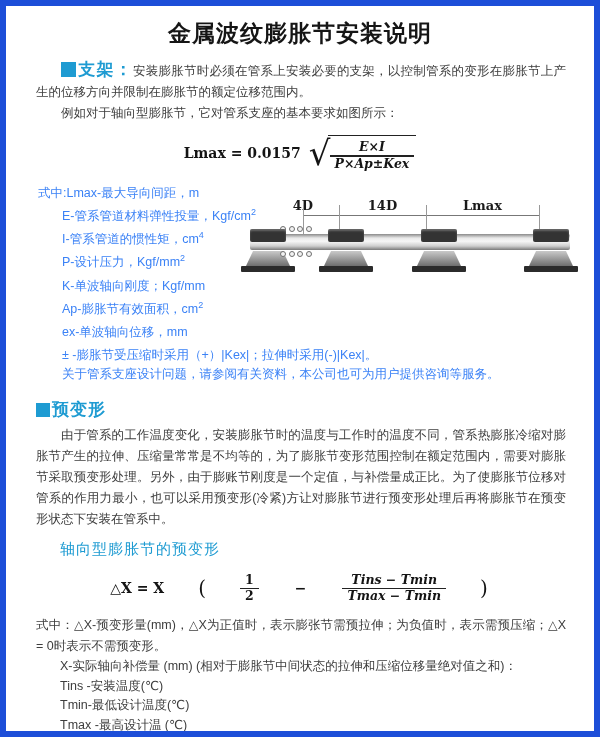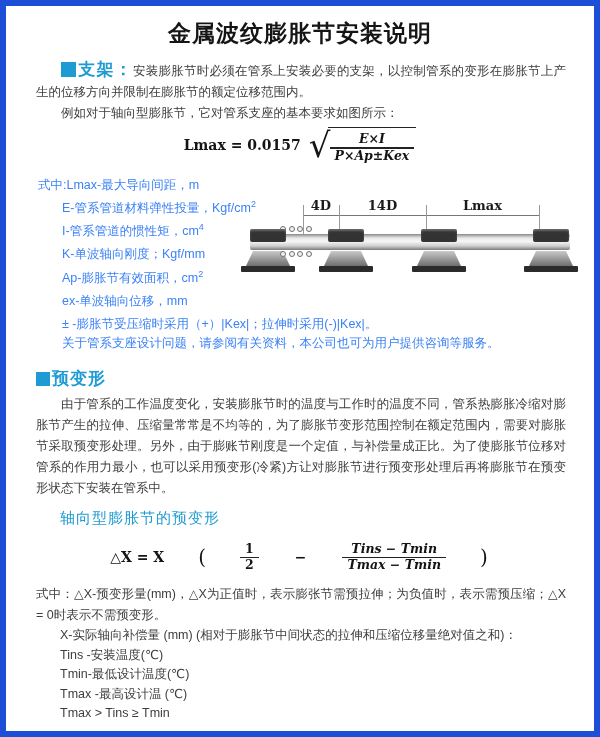--- a/index.html
+++ b/index.html
@@ -14,21 +14,21 @@
   .indent{text-indent:2em;}
   .marker{display:inline-block;width:15px;height:15px;background:var(--blue);vertical-align:-2px;margin-right:2px;}
   .marker.small{width:14px;height:14px;}
   .sec-head{color:var(--blue);font-size:17px;font-weight:bold;letter-spacing:1px;}
   .sec-line{margin:14px 0 4px 30px;}
   .sub-head{margin:10px 0 4px 54px;font-size:15px;font-weight:normal;color:var(--blue);letter-spacing:1px;}
 
   
   .formula{display:flex;justify-content:center;align-items:center;
     font-family:"DejaVu Serif","Liberation Serif",serif;font-weight:bold;color:#141414;font-size:14px;}
-  .f1{margin:0 0 6px;height:42px;align-items:center;}
+  .f1{margin:8px 0 6px;height:42px;align-items:center;}
   .it{font-style:italic;}
   .frac{display:inline-flex;flex-direction:column;text-align:center;line-height:1.15;font-size:12.5px;}
   .frac .num{padding:0 5px;}
   .frac .den{border-top:1.4px solid #222;padding:0 5px;}
   .sqrt-sign{font-size:34px;font-weight:normal;line-height:0.9;margin:0 -3px 0 8px;}
   .sqrt-body{border-top:1.6px solid #222;padding:2px 2px 0 2px;}
   .sqrt-body .frac .num{border-bottom:1.3px solid #222;}
   .f2{margin:8px 0 6px;height:42px;gap:32px;}
   .paren{font-size:20px;font-weight:normal;padding:0 2px;}
   .op{padding:0 4px;}
@@ -40,21 +40,21 @@
   sup{font-size:9px;}
 
   
   .notes{margin:0 28px 0 30px;font-size:12.5px;color:#3d3d3d;}
   .notes .n-line{line-height:19.5px;}
 
   
   .diagram{position:absolute;left:238px;top:192px;width:334px;height:100px;}
   .dim-label{position:absolute;top:0;text-align:center;
     font-family:"DejaVu Serif","Liberation Serif",serif;font-weight:bold;font-size:13px;color:#1a1a1a;}
-  .l1{left:59px;width:36px;} .l2{left:95px;width:87px;} .l3{left:182px;width:113px;}
+  .l1{left:41px;width:36px;} .l2{left:95px;width:87px;} .l3{left:182px;width:113px;}
   .dim-line{position:absolute;left:59px;top:17px;width:236px;height:0;border-top:1px solid #777;}
   .tick{position:absolute;top:7px;width:1px;height:32px;background:#999;}
   .t1{left:59px;} .t2{left:95px;} .t3{left:182px;} .t4{left:295px;}
   .pipe{position:absolute;left:6px;top:36px;width:320px;height:16px;z-index:2;border-radius:2px;
     background:linear-gradient(180deg,#8a8a8a 0%,#e8e8e8 25%,#f7f7f7 45%,#cfcfcf 75%,#7a7a7a 100%);}
   .bellows{position:absolute;left:36px;top:28px;width:32px;height:31px;z-index:3;
     display:flex;flex-direction:column;justify-content:space-between;}
   .b-row{display:flex;justify-content:space-between;}
   .dot{width:6px;height:6px;border-radius:50%;background:#f2f2f2;border:1px solid #6f6f6f;box-sizing:border-box;}
   .support{position:absolute;top:29px;width:56px;height:50px;}
@@ -82,20 +82,21 @@
       <span class="sqrt-body"><span class="frac">
           <span class="num it">E×I</span>
           <span class="den it">P×Ap±Kex</span>
         </span></span>
   </div>
 
   <div class="defs">
     <div class="def-line"><span>式中:Lmax-最大导向间距，m</span><sup></sup></div>
     <div class="def-line ind"><span>E-管系管道材料弹性投量，Kgf/cm</span><sup>2</sup></div>
     <div class="def-line ind"><span>I-管系管道的惯性矩，cm</span><sup>4</sup></div>
+    <div class="def-line ind"><span>P-设计压力，Kgf/mm</span><sup>2</sup></div>
     <div class="def-line ind"><span>K-单波轴向刚度；Kgf/mm</span><sup></sup></div>
     <div class="def-line ind"><span>Ap-膨胀节有效面积，cm</span><sup>2</sup></div>
     <div class="def-line ind"><span>ex-单波轴向位移，mm</span><sup></sup></div>
     <div class="def-line ind"><span>± -膨胀节受压缩时采用（+）|Kex|；拉伸时采用(-)|Kex|。</span><sup></sup></div>
     <div class="def-line ind"><span>关于管系支座设计问题，请参阅有关资料，本公司也可为用户提供咨询等服务。</span></div>
   </div>
 
   <div class="diagram">
     <div class="dim-label l1">4D</div>
     <div class="dim-label l2">14D</div>

